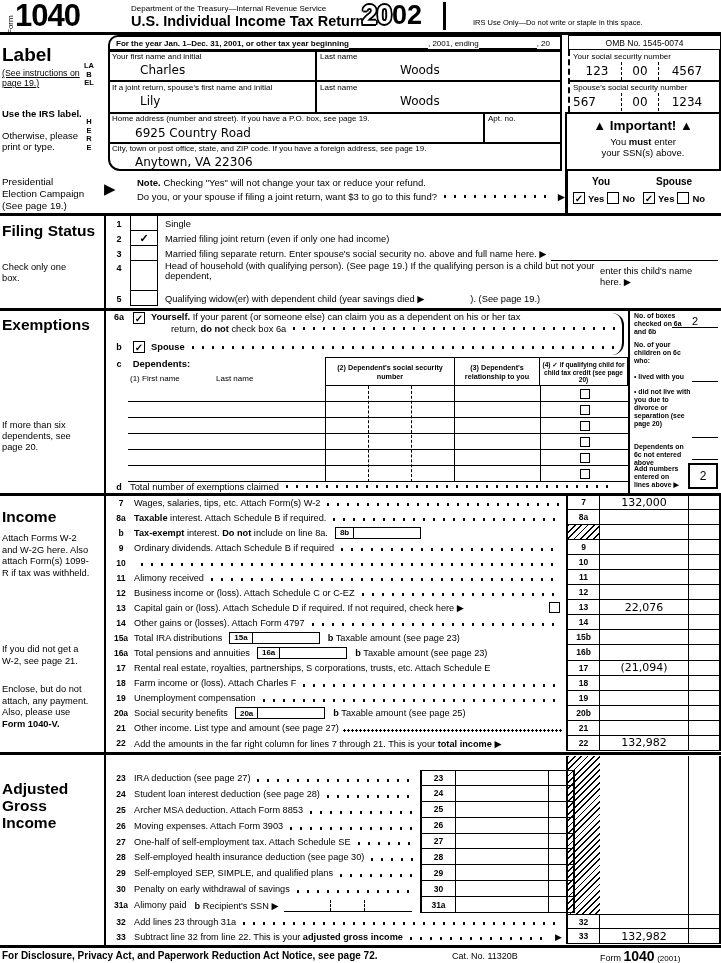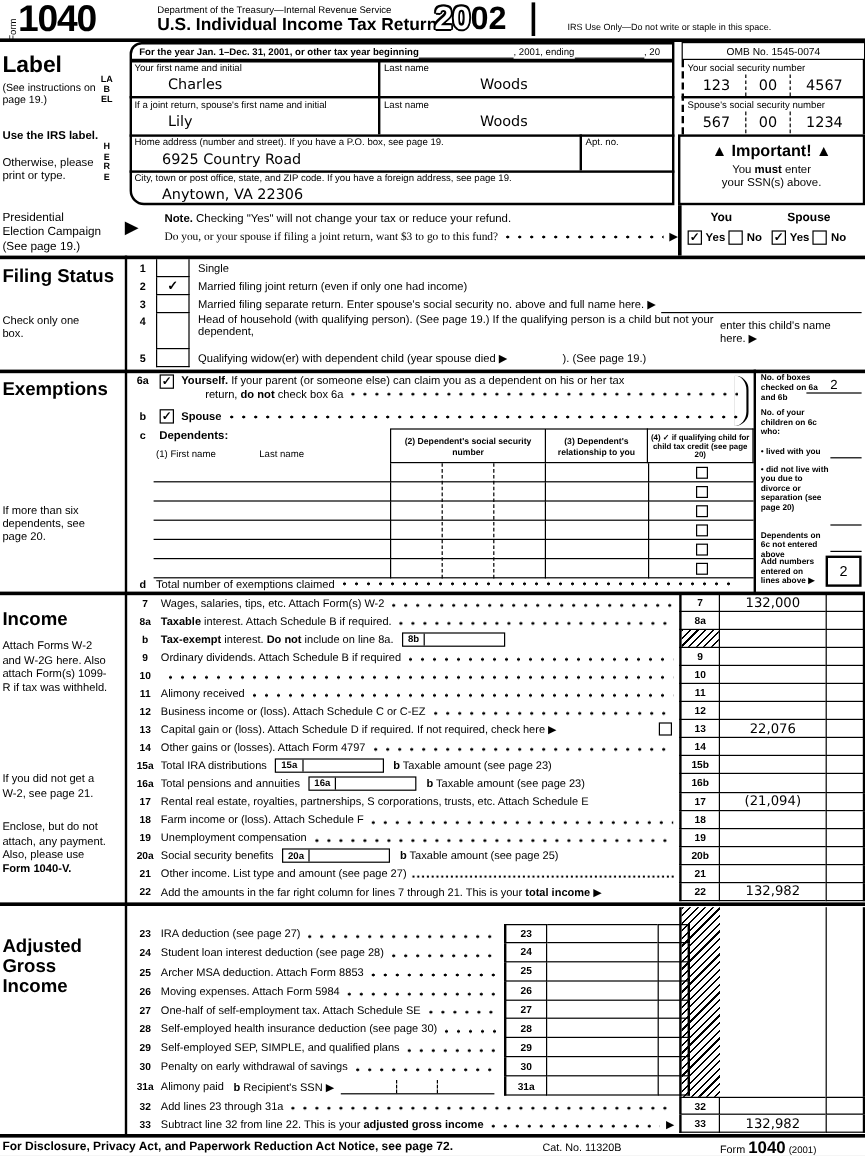--- a/index.html
+++ b/index.html
@@ -82,21 +82,21 @@
   <div class="abs" style="left:108px; top:35px; width:454px; height:15px; border:2px solid #000; border-bottom:1.5px solid #000; border-radius:10px 0 0 0; display:flex; align-items:center; font-size:8px;">
     <span style="margin-left:6px;font-weight:bold;">For the year Jan. 1–Dec. 31, 2001, or other tax year beginning</span>
     <span class="uline" style="flex:1; align-self:flex-end; height:10px;"></span>
     <span>, 2001, ending</span>
     <span class="uline" style="width:58px; align-self:flex-end; height:10px;"></span>
     <span style="margin-right:10px;">, 20</span>
   </div>
   <div class="abs hdrbox" style="left:568px; top:35px; width:153px; height:15px; display:flex; align-items:center; justify-content:center; font-size:8.5px;">OMB No. 1545-0074</div>
 
   <div class="abs b" style="left:2px; top:44px; font-size:19px;">Label</div>
-  <div class="abs" style="left:2px; top:68px; width:80px; font-size:8.8px; line-height:10px;">(See instructions on page 19.)</div>
+  <div class="abs" style="left:2px; top:68px; width:80px; font-size:8.8px; line-height:10px;text-decoration:underline;">(See instructions on page 19.)</div>
   <div class="abs b" style="left:2px; top:108px; width:84px; font-size:9.5px; line-height:11px;">Use the IRS label.</div>
   <div class="abs" style="left:2px; top:130px; width:80px; font-size:9.5px; line-height:11px;">Otherwise, please print or type.</div>
   <div class="abs vstack" style="left:84px; top:62px;">LABEL</div>
   <div class="abs vstack" style="left:84px; top:118px;">HERE</div>
 
   <div class="abs" style="left:108px; top:50px; width:454px; height:121px; border:2px solid #000; border-radius:0 0 0 12px;"></div>
 
   <div class="abs" style="left:112px; top:52px; font-size:8px;">Your first name and initial</div>
   <div class="abs fill" style="left:140px; top:63px;">Charles</div>
   <div class="vr" style="left:315px; top:50px; width:1.5px; height:62px;"></div>
@@ -125,21 +125,21 @@
   <div class="abs" style="left:573px; top:62px; width:144px; height:18px; display:flex; align-items:center;">
     <span class="fill" style="width:48px; text-align:center;">123</span>
     <span class="dashv"></span>
     <span class="fill" style="width:36px; text-align:center;">00</span>
     <span class="dashv"></span>
     <span class="fill" style="width:56px; text-align:center;">4567</span>
   </div>
   <div class="hr" style="left:568px; top:80px; width:153px; height:1.5px;"></div>
   <div class="abs" style="left:573px; top:83px; font-size:8px;">Spouse's social security number</div>
   <div class="abs" style="left:573px; top:93px; width:144px; height:18px; display:flex; align-items:center;">
-    <span class="fill" style="width:48px; text-align:center;">567</span>
+    <span class="fill" style="width:48px; ">567</span>
     <span class="dashv"></span>
     <span class="fill" style="width:36px; text-align:center;">00</span>
     <span class="dashv"></span>
     <span class="fill" style="width:56px; text-align:center;">1234</span>
   </div>
 
   <div class="abs" style="left:565px; top:112px; width:156px; height:59px; border:2.5px solid #000; text-align:center;">
     <div style="margin-top:4px; font-size:13px;">
       <span>▲</span>
       <span class="b" style="font-size:13.5px;">Important!</span>
@@ -149,21 +149,21 @@
     <div style="font-size:9.5px;">your SSN(s) above.</div>
   </div>
 
   <div class="abs" style="left:2px; top:176px; font-size:9.8px; line-height:12px; width:104px;">
     <div>Presidential</div>
     <div>Election Campaign</div>
     <div>(See page 19.)</div>
   </div>
   <div class="abs" style="left:104px; top:180px; font-size:15px;">▶</div>
   <div class="abs" style="left:137px; top:177px; font-size:9.5px;"><span class="b">Note.</span><span> Checking "Yes" will not change your tax or reduce your refund.</span></div>
-  <div class="abs" style="left:137px; top:191px; width:428px; display:flex; align-items:flex-end; font-size:9.5px;font-family:Liberation Serif, serif;">
+  <div class="abs" style="left:137px; top:191px; width:428px; display:flex; align-items:flex-start; font-size:9.5px;">
     <span>Do you, or your spouse if filing a joint return, want $3 to go to this fund?</span>
     <span class="leader"></span>
     <span>▶</span>
   </div>
   <div class="vr" style="left:565px; top:171px; width:2.5px; height:42px;"></div>
   <div class="abs b" style="left:592px; top:176px; font-size:10px;">You</div>
   <div class="abs b" style="left:656px; top:176px; font-size:10px;">Spouse</div>
   <div class="abs" style="left:573px; top:192px; width:146px; display:flex; align-items:center; gap:3px; font-size:9.5px; font-weight:bold;">
     <span class="cbx">✓</span>
     <span>Yes</span>
@@ -202,21 +202,21 @@
         <span>Head of household (with qualifying person). (See page 19.) If the qualifying person is a child but not your dependent,</span>
         <span style="display:flex; align-items:center;">
           <span>enter this child's name here. ▶</span>
           <span class="uline" style="flex:1; height:11px; margin-left:4px;"></span>
         </span>
       </span>
     </div>
     <div class="frow" style="height:15px;">
       <span class="fnum">5</span>
       <span class="fcb"></span>
-      <span style="margin-left:7px;">Qualifying widow(er) with dependent child (year spouse died ▶</span>
+      <span style="margin-left:7px;">Qualifying widow(er) with dependent child (year savings died ▶</span>
       <span style="width:46px;"></span>
       <span>). (See page 19.)</span>
     </div>
   </div>
   <div class="hr" style="left:0; top:308px; width:721px; height:3px;"></div>
 
   <div class="abs b" style="left:2px; top:316px; font-size:15.5px;">Exemptions</div>
   <div class="abs" style="left:2px; top:420px; width:82px; font-size:9.3px; line-height:11px;">If more than six dependents, see page 20.</div>
 
   <div class="abs" style="left:108px; top:312px; width:512px; display:flex; font-size:9.3px;">
@@ -434,21 +434,21 @@
     <div class="irow">
       <span class="inum">17</span>
       <span class="itext"><span>Rental real estate, royalties, partnerships, S corporations, trusts, etc. Attach Schedule E</span></span>
       <span class="leader" style="background:none;"></span>
       <span class="bn">17</span>
       <span class="amt amtfill">(21,094)</span>
       <span class="cents"></span>
     </div>
     <div class="irow">
       <span class="inum">18</span>
-      <span class="itext"><span>Farm income or (loss). Attach Schedule F</span></span>
+      <span class="itext"><span>Farm income or (loss). Attach Charles F</span></span>
       <span class="leader"></span>
       <span class="bn">18</span>
       <span class="amt amtfill"></span>
       <span class="cents"></span>
     </div>
     <div class="irow">
       <span class="inum">19</span>
       <span class="itext"><span>Unemployment compensation</span></span>
       <span class="leader"></span>
       <span class="bn">19</span>
@@ -514,21 +514,21 @@
     <div class="arow">
       <span class="inum">25</span>
       <span class="itext"><span>Archer MSA deduction. Attach Form 8853</span></span>
       <span class="leader"></span>
       <span class="ibn">25</span>
       <span class="iamt"></span>
       <span class="icents"></span>
     </div>
     <div class="arow">
       <span class="inum">26</span>
-      <span class="itext"><span>Moving expenses. Attach Form 5984</span></span>
+      <span class="itext"><span>Moving expenses. Attach Form 3903</span></span>
       <span class="leader"></span>
       <span class="ibn">26</span>
       <span class="iamt"></span>
       <span class="icents"></span>
     </div>
     <div class="arow">
       <span class="inum">27</span>
       <span class="itext"><span>One-half of self-employment tax. Attach Schedule SE</span></span>
       <span class="leader"></span>
       <span class="ibn">27</span>

